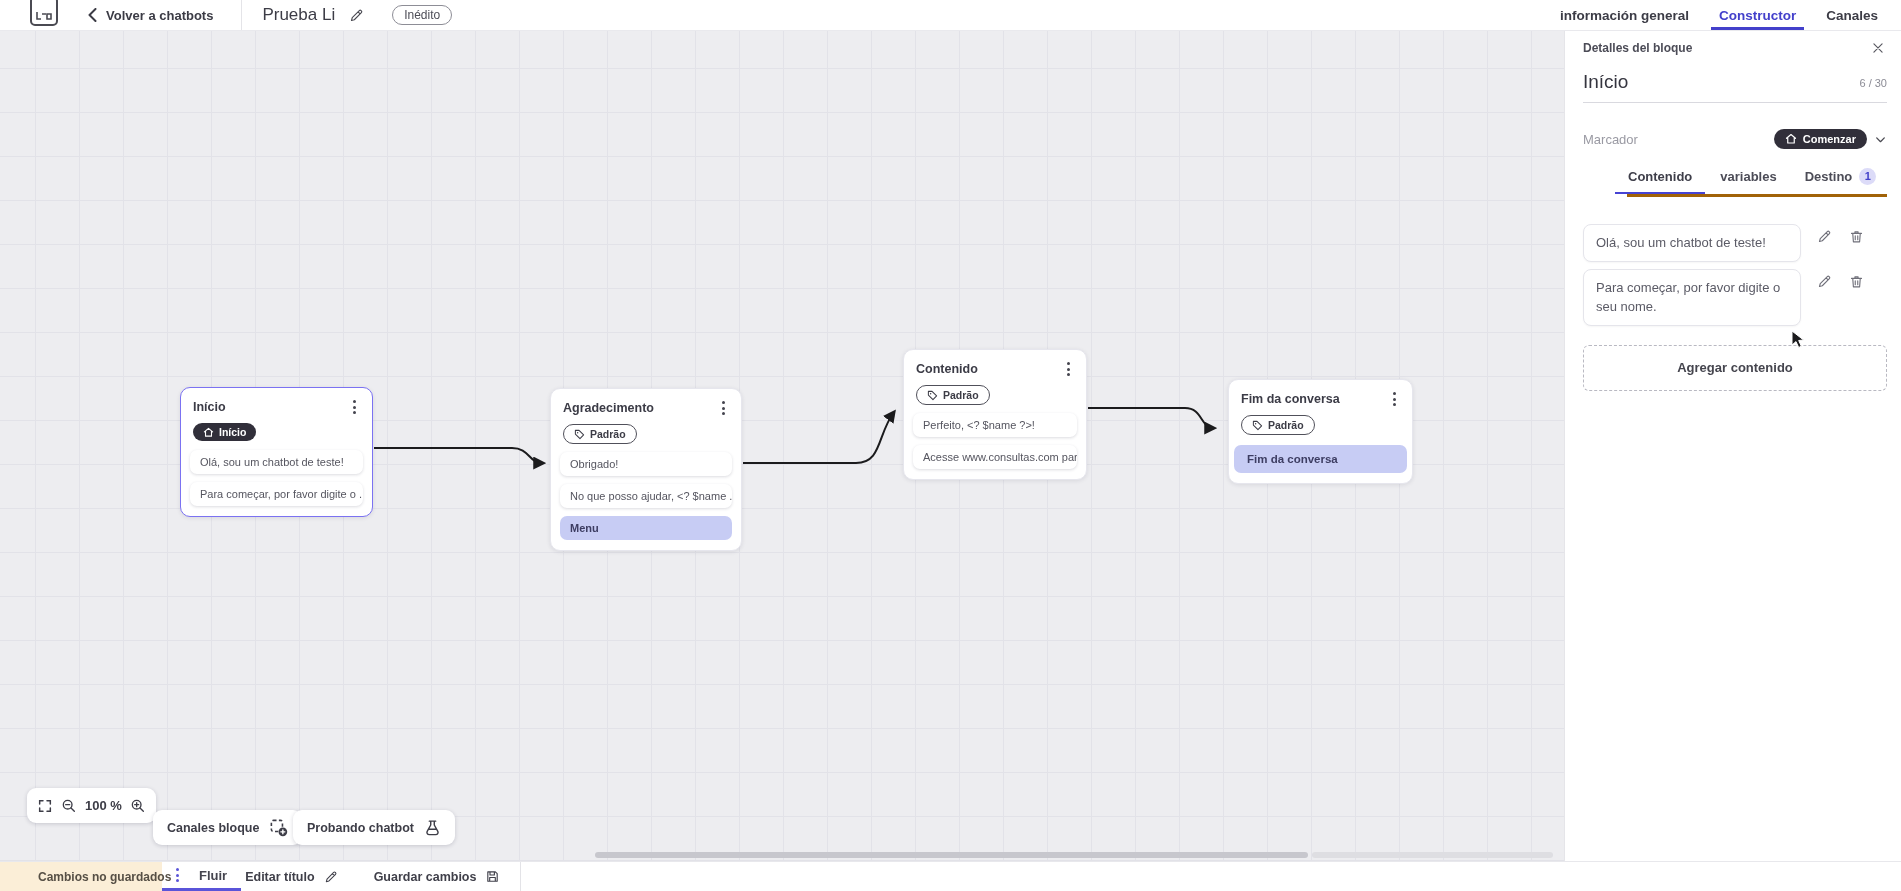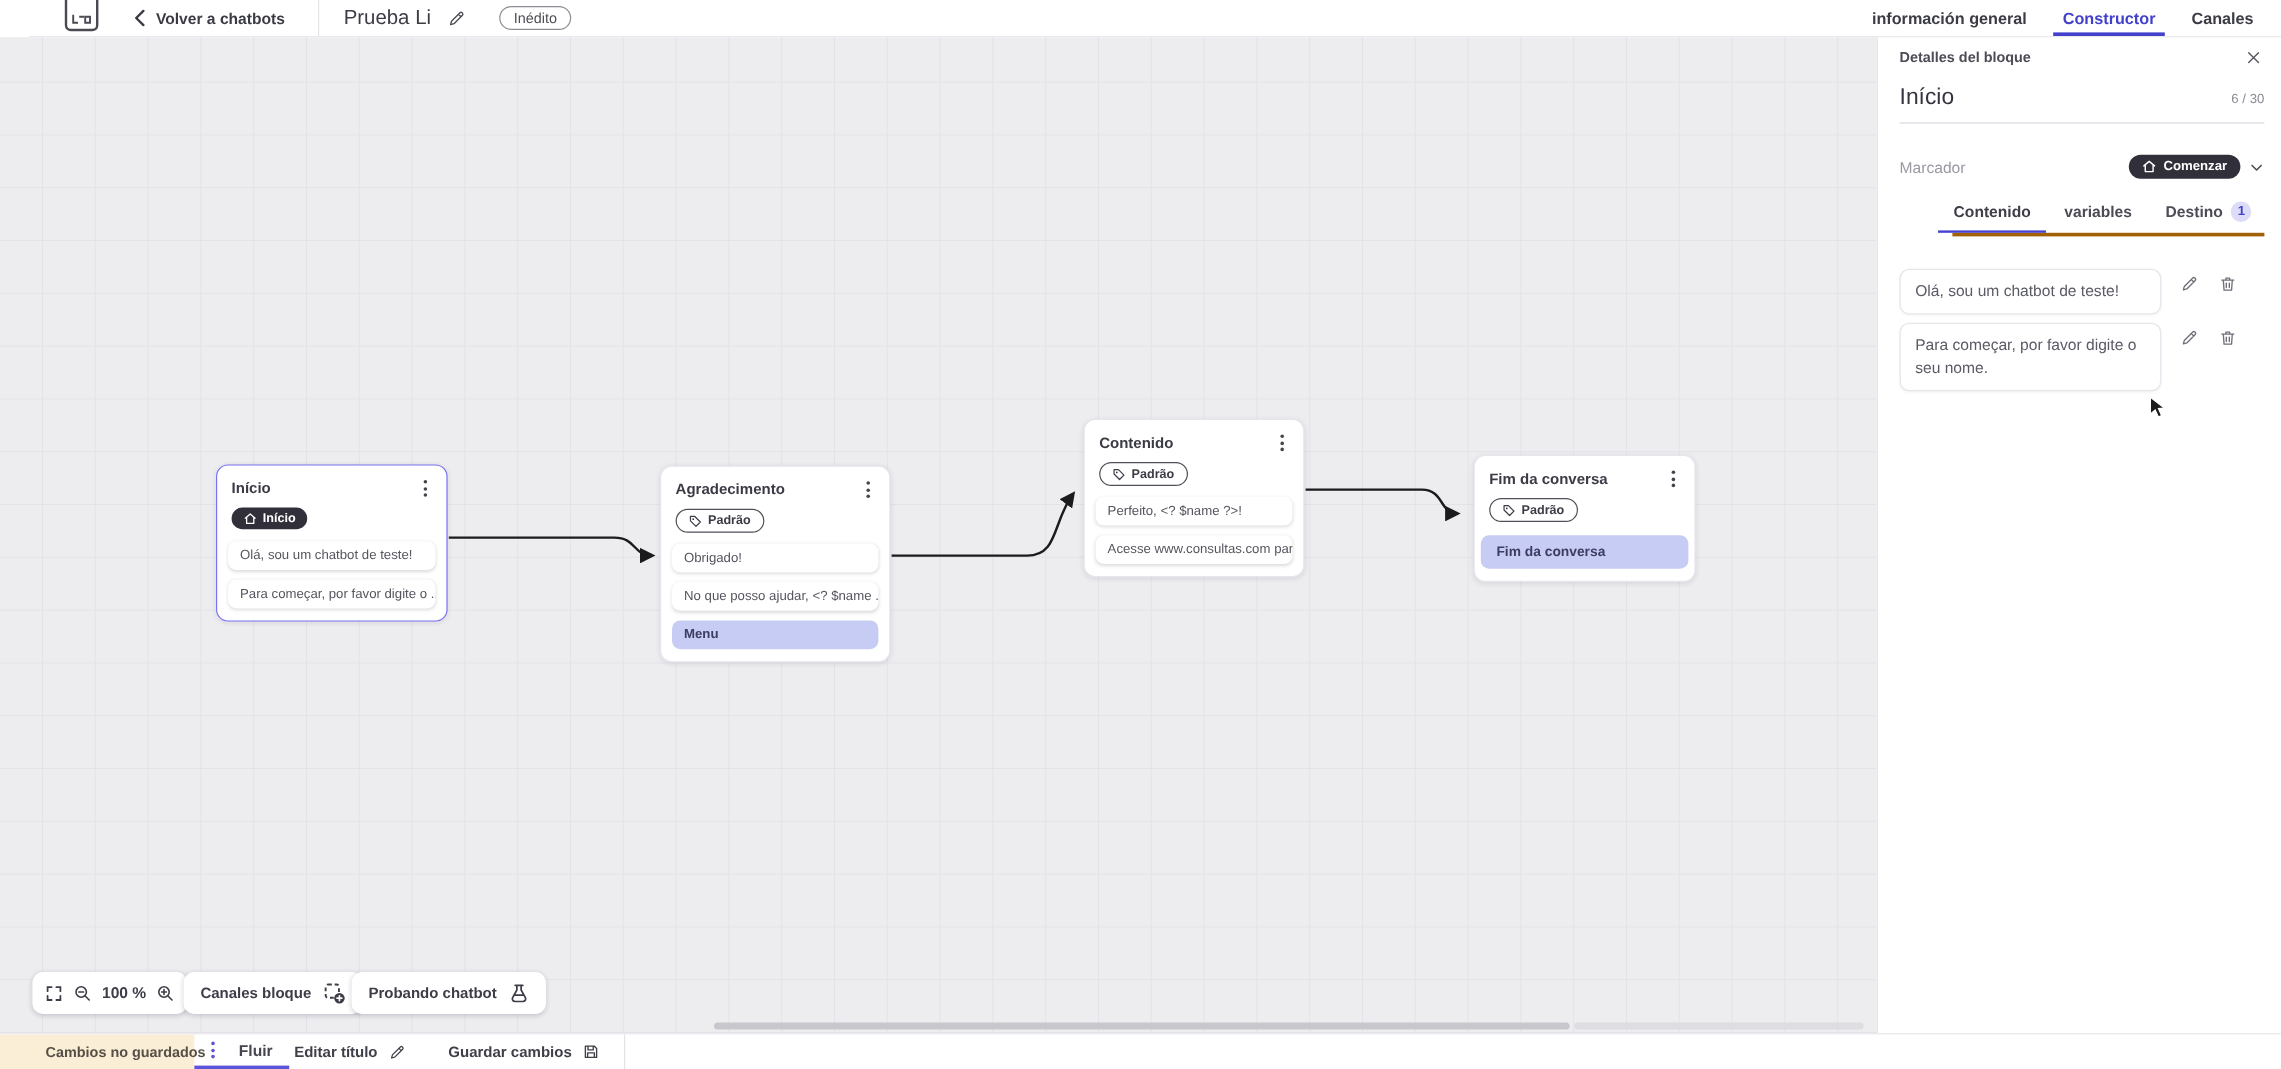--- a/index.html
+++ b/index.html
@@ -1,21 +1,21 @@
 <!DOCTYPE html>
 <html><head>
 <meta charset="utf-8">
 <style>
   * { margin:0; padding:0; box-sizing:border-box; }
   html,body { width:1901px; height:891px; font-family:"Liberation Sans", sans-serif; background:#fff; overflow:hidden; }
   #app { position:relative; width:1901px; height:891px; background:#fff; overflow:hidden; }
 
   
   .topbar { position:absolute; left:0; top:0; right:0; height:31px; background:#fff;
-            border-bottom:1px solid #e9e9ed; display:flex; align-items:center; z-index:30;margin-left:24px; }
+            border-bottom:1px solid #e9e9ed; display:flex; align-items:center; z-index:30; }
   .logo { position:relative; margin-left:30px; width:28px; height:30px; top:-4px;
           border:2px solid #4a4a52; border-radius:5px; flex:0 0 auto; display:flex; align-items:flex-end; justify-content:center; }
   .logo svg { display:block; margin-bottom:3px; }
   .back { display:flex; align-items:center; gap:9px; margin-left:30px; background:none; border:none;
           font-family:inherit; font-size:13px; font-weight:700; color:#3b3b45; cursor:pointer; }
   .vsep { width:1px; height:30px; background:#e4e4e8; margin-left:28px; }
   .doc-title { margin-left:20px; font-size:17px; color:#3c3c46; font-weight:400; }
   .pencil-btn { margin-left:14px; color:#4a4a52; display:flex; align-items:center; background:none; border:none; cursor:pointer; }
   .badge-inedito { margin-left:28px; border:1px solid #8d8d96; border-radius:999px; padding:2px 11px;
                    font-size:12px; color:#4d4d57; background:#fff; }
@@ -47,21 +47,21 @@
   .pill.dark { background:#312f3a; color:#fff; }
   .pill.outline { background:#fff; border:1.5px solid #50505a; color:#3c3c46; }
   .node-row { margin:8px 9px 0; background:#fff; border-radius:7px; box-shadow:0 1px 3px rgba(35,35,60,.16);
               padding:6px 10px; font-size:11px; color:#55555f; white-space:nowrap; overflow:hidden; }
   .node-row.hl { background:#c7ccf4; color:#3d3d62; font-weight:700; box-shadow:none; }
   .node-row.hl.wide { margin:10px 5px 0; padding:8px 13px; font-size:11.5px; }
 
   
   .cbar { position:absolute; height:35px; background:#fff; border-radius:9px; box-shadow:0 1px 4px rgba(30,30,55,.18);
           display:flex; align-items:center; color:#3d3d47; }
-  .zoombar { left:27px; top:779px; padding:4px 10px; gap:8px; }
+  .zoombar { left:27px; top:757px; padding:4px 10px; gap:8px; }
   .zoombar .zl { font-size:13px; font-weight:700; }
   .icon-btn { background:none; border:none; display:flex; align-items:center; color:#3d3d47; cursor:pointer; padding:0; }
   .cbtn { border:none; font-family:inherit; font-size:12.5px; font-weight:700; color:#3d3d47; gap:10px; padding:0 14px; cursor:pointer; }
   .addblock { left:153px; top:779px; }
   .testbot { left:293px; top:779px; }
 
   .hscroll-thumb { position:absolute; height:6px; border-radius:3px; background:#c7c7cd; }
   .hscroll-rest  { position:absolute; height:6px; border-radius:3px; background:#dedee2; }
 
   
@@ -370,20 +370,21 @@
               </svg>
           </button>
           <button class="icon-btn">
             <svg width="15" height="15" viewBox="0 0 24 24">
                 <path d="M4 7 h16 M9.5 7 V4.5 h5 V7 M6 7 l1 13.5 h10 L18 7 M10 11 v6 M14 11 v6" stroke="currentColor" stroke-width="1.8" fill="none" stroke-linecap="round" stroke-linejoin="round"></path>
               </svg>
           </button>
         </div>
       </div>
 
+      <button class="add-content">Agregar contenido</button>
     </aside>
   </div>
 
   <footer class="bottombar">
     <div class="warn-chip">
       <svg width="15" height="14" viewBox="0 0 24 22">
         <path d="M12 1.5 L23 20.5 H1 Z" fill="#e9b83c"></path>
         <path d="M12 8 v6 M12 16.6 v.4" stroke="#fff" stroke-width="2.2" stroke-linecap="round"></path>
       </svg>
       <span>Cambios no guardados</span>

